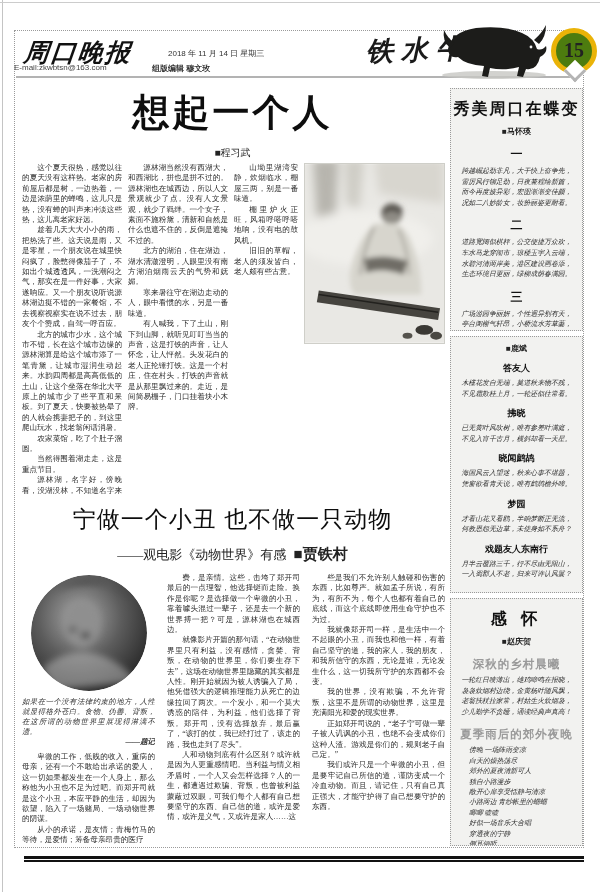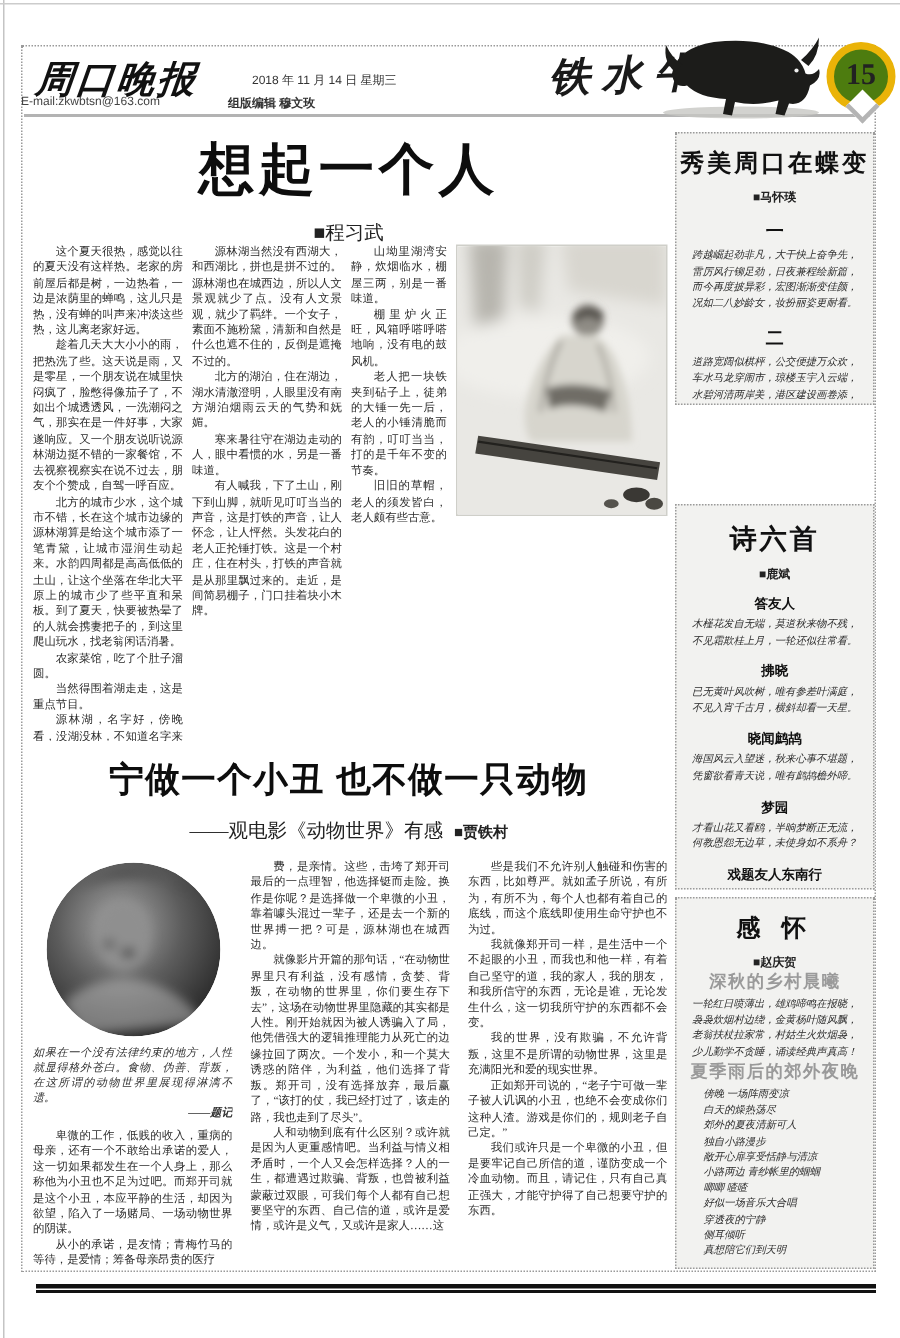--- a/index.html
+++ b/index.html
@@ -14,51 +14,51 @@
   .emailline{position:absolute;left:14px;top:63px;font-size:8px;color:#444;font-family:"Liberation Sans","DejaVu Sans",sans-serif;}
   .editorline{position:absolute;left:152px;top:63px;font-size:8px;color:#333;font-weight:bold;font-family:"Liberation Sans","DejaVu Sans",sans-serif;}
   .header-rule{position:absolute;left:16px;top:76px;width:564px;height:2px;background:#b3b3b3;}
   .section-name{position:absolute;left:366px;top:32px;font-size:27px;font-weight:bold;font-style:italic;letter-spacing:8px;transform:rotate(-2deg);color:#1a1a1a;}
   .bull{position:absolute;left:438px;top:20px;width:112px;height:60px;}
   .badge{position:absolute;left:551px;top:28px;width:36px;height:36px;border-radius:50%;border:5px solid #eab308;background:#4d7c0f;z-index:3;text-decoration:underline;}
   .badge::after{content:"";position:absolute;left:11px;bottom:-10px;width:13px;height:13px;background:#fff;border-right:3px solid #b4b4b4;border-bottom:3px solid #b4b4b4;transform:rotate(45deg);}
   .badge span{position:absolute;left:0;top:6px;width:36px;text-align:center;font-size:20px;font-weight:bold;color:#222;}
   
   .a1-title{position:absolute;left:20px;top:88px;width:425px;text-align:center;font-size:37px;font-weight:bold;letter-spacing:3px;color:#0d0d0d;}
-  .a1-author{position:absolute;left:20px;top:146px;width:425px;text-align:center;font-size:13px;color:#222;}
+  .a1-author{position:absolute;left:20px;top:146px;width:425px;text-align:center;font-size:10px;color:#222;}
   .a1-body{position:absolute;left:22px;top:163px;width:423px;height:331px;}
   .col{position:absolute;top:0;font-size:7.6px;line-height:10.4px;text-align:justify;overflow:hidden;color:#2b2b2b;}
   .col p{margin:0;text-indent:2em;}
   .a1c1{left:0;width:100px;height:331px;}
   .a1c2{left:106px;width:100px;height:331px;}
   .a1c3{left:212px;width:64px;height:331px;}
   .a1c4{left:282px;top:188px;width:141px;height:143px;}
   .painting{position:absolute;left:282px;top:0;width:141px;height:181px;border:1px solid #cfcfc9;box-sizing:border-box;}
   
-  .a2-title{position:absolute;left:20px;top:504px;width:425px;text-align:center;font-size:23px;font-weight:bold;letter-spacing:1px;color:#0d0d0d;font-family:"Liberation Sans","DejaVu Sans",sans-serif;}
+  .a2-title{position:absolute;left:20px;top:504px;width:425px;text-align:center;font-size:23px;font-weight:normal;letter-spacing:1px;color:#0d0d0d;font-family:"Liberation Sans","DejaVu Sans",sans-serif;}
   .a2-subline{position:absolute;left:20px;top:545px;width:425px;text-align:center;font-size:13px;color:#222;}
-  .a2-subline .auth{font-size:10px;font-weight:bold;margin-left:4px;font-family:"Liberation Sans","DejaVu Sans",sans-serif;}
+  .a2-subline .auth{font-size:15px;font-weight:bold;margin-left:4px;font-family:"Liberation Sans","DejaVu Sans",sans-serif;}
   .a2-body{position:absolute;left:22px;top:573px;width:423px;height:274px;}
   .a2c1{left:0;width:133px;height:274px;}
   .a2c2{left:145px;width:133px;height:274px;}
   .a2c3{left:290px;width:133px;height:274px;}
   .photo{width:116px;height:116px;border-radius:50%;overflow:hidden;margin:2px auto 6px auto;}
   .caption{font-style:italic;font-size:7.4px;line-height:10px;color:#333;margin-bottom:5px;text-align:justify;}
   .caption .sig{display:block;text-align:right;font-weight:bold;}
   
   .sbox{position:absolute;left:450px;width:133px;background:#f2f2f0;border:1px dotted #9a9a9a;box-sizing:border-box;text-align:center;overflow:hidden;}
-  .s1{top:88px;height:182px;}
+  .s1{top:88px;height:243px;}
   .s2{top:336px;height:257px;}
   .s3{top:598px;height:248px;}
   .sbox h2{margin:10px 0 0 0;font-size:16px;letter-spacing:2px;font-weight:bold;color:#111;font-family:"Liberation Sans","DejaVu Sans",sans-serif;}
   .sbox .sauthor{font-size:8px;font-weight:bold;margin-top:6px;color:#222;font-family:"Liberation Sans","DejaVu Sans",sans-serif;}
   .stanza-num{font-size:12px;font-weight:bold;margin-top:9px;color:#111;font-family:"Liberation Sans","DejaVu Sans",sans-serif;}
   .verse{white-space:pre-line;font-style:italic;font-size:6.9px;line-height:10.6px;color:#2d2d2d;margin-top:3px;}
   .ptitle{font-size:9px;font-weight:bold;margin-top:8px;color:#111;font-family:"Liberation Sans","DejaVu Sans",sans-serif;}
-  .gtitle{font-size:11.5px;font-weight:bold;letter-spacing:1px;color:#9a9a9a;font-family:Liberation Serif, serif;}
+  .gtitle{font-size:11.5px;font-weight:bold;letter-spacing:1px;margin-top:10px;color:#9a9a9a;font-family:Liberation Serif, serif;}
   .verse-left{white-space:pre-line;font-style:italic;font-size:6.9px;line-height:10.4px;color:#2d2d2d;margin-top:3px;text-align:left;padding-left:18px;}
   
   .bottom-rule{position:absolute;left:24px;top:856px;width:560px;height:6px;border-top:3px solid #111;border-bottom:2px solid #111;box-sizing:border-box;}
 </style>
 </head>
 <body>
 
 <div class="page">
   <div class="scan-edge-left"></div>
   <div class="scan-edge-top"></div>
@@ -99,21 +99,20 @@
     </div>
     <div class="col a1c2">
       <p>源林湖当然没有西湖大，和西湖比，拼也是拼不过的。源林湖也在城西边，所以人文景观就少了点。没有人文景观，就少了羁绊。一个女子，素面不施粉黛，清新和自然是什么也遮不住的，反倒是遮掩不过的。</p>
       <p>北方的湖泊，住在湖边，湖水清澈澄明，人眼里没有南方湖泊烟雨云天的气势和妩媚。</p>
       <p>寒来暑往守在湖边走动的人，眼中看惯的水，另是一番味道。</p>
       <p>有人喊我，下了土山，刚下到山脚，就听见叮叮当当的声音，这是打铁的声音，让人怀念，让人怦然。头发花白的老人正抡锤打铁。这是一个村庄，住在村头，打铁的声音就是从那里飘过来的。走近，是间简易棚子，门口挂着块小木牌。</p>
     </div>
     <div class="col a1c3">
       <p>山坳里湖湾安静，炊烟临水，棚屋三两，别是一番味道。</p>
       <p>棚里炉火正旺，风箱呼嗒呼嗒地响，没有电的鼓风机。</p>
-      <p>老人把一块铁夹到砧子上，徒弟的大锤一先一后，老人的小锤清脆而有韵，叮叮当当，打的是千年不变的节奏。</p>
       <p>旧旧的草帽，老人的须发皆白，老人颇有些古意。</p>
     </div>
     <div class="painting">
       <svg viewBox="0 0 141 181" width="139" height="179">
         <defs>
           <filter id="w1">
               <feGaussianBlur stdDeviation="2.5"></feGaussianBlur>
             </filter>
           <filter id="w2">
               <feGaussianBlur stdDeviation="5"></feGaussianBlur>
@@ -211,21 +210,20 @@
 水碧河清两岸美，港区建设画卷添，
 生态环境日更丽，绿柳成荫春满园。</div>
     <div class="stanza-num">三</div>
     <div class="verse">广场游园争丽妍，个性迥异别有天，
 亭台阁榭气轩昂，小桥流水芳草萋，
 诗情画韵心惬意，疑似梦幻大观园，
 市民游客齐称颂，秀美周口在蝶变。</div>
   </div>
 
   <div class="sbox s2">
-    <h2 style="font-size:18px;">诗六首</h2>
     <div class="sauthor">■鹿斌</div>
     <div class="ptitle">答友人</div>
     <div class="verse">木槿花发自无端，莫道秋来物不残，
 不见霜欺桂上月，一轮还似往常看。</div>
     <div class="ptitle">拂晓</div>
     <div class="verse">已无黄叶风吹树，唯有参差叶满庭，
 不见入宵千古月，横斜却看一天星。</div>
     <div class="ptitle">晓闻鹧鸪</div>
     <div class="verse">海国风云入望迷，秋来心事不堪题，
 凭窗欲看青天说，唯有鹧鸪檐外啼。</div>

